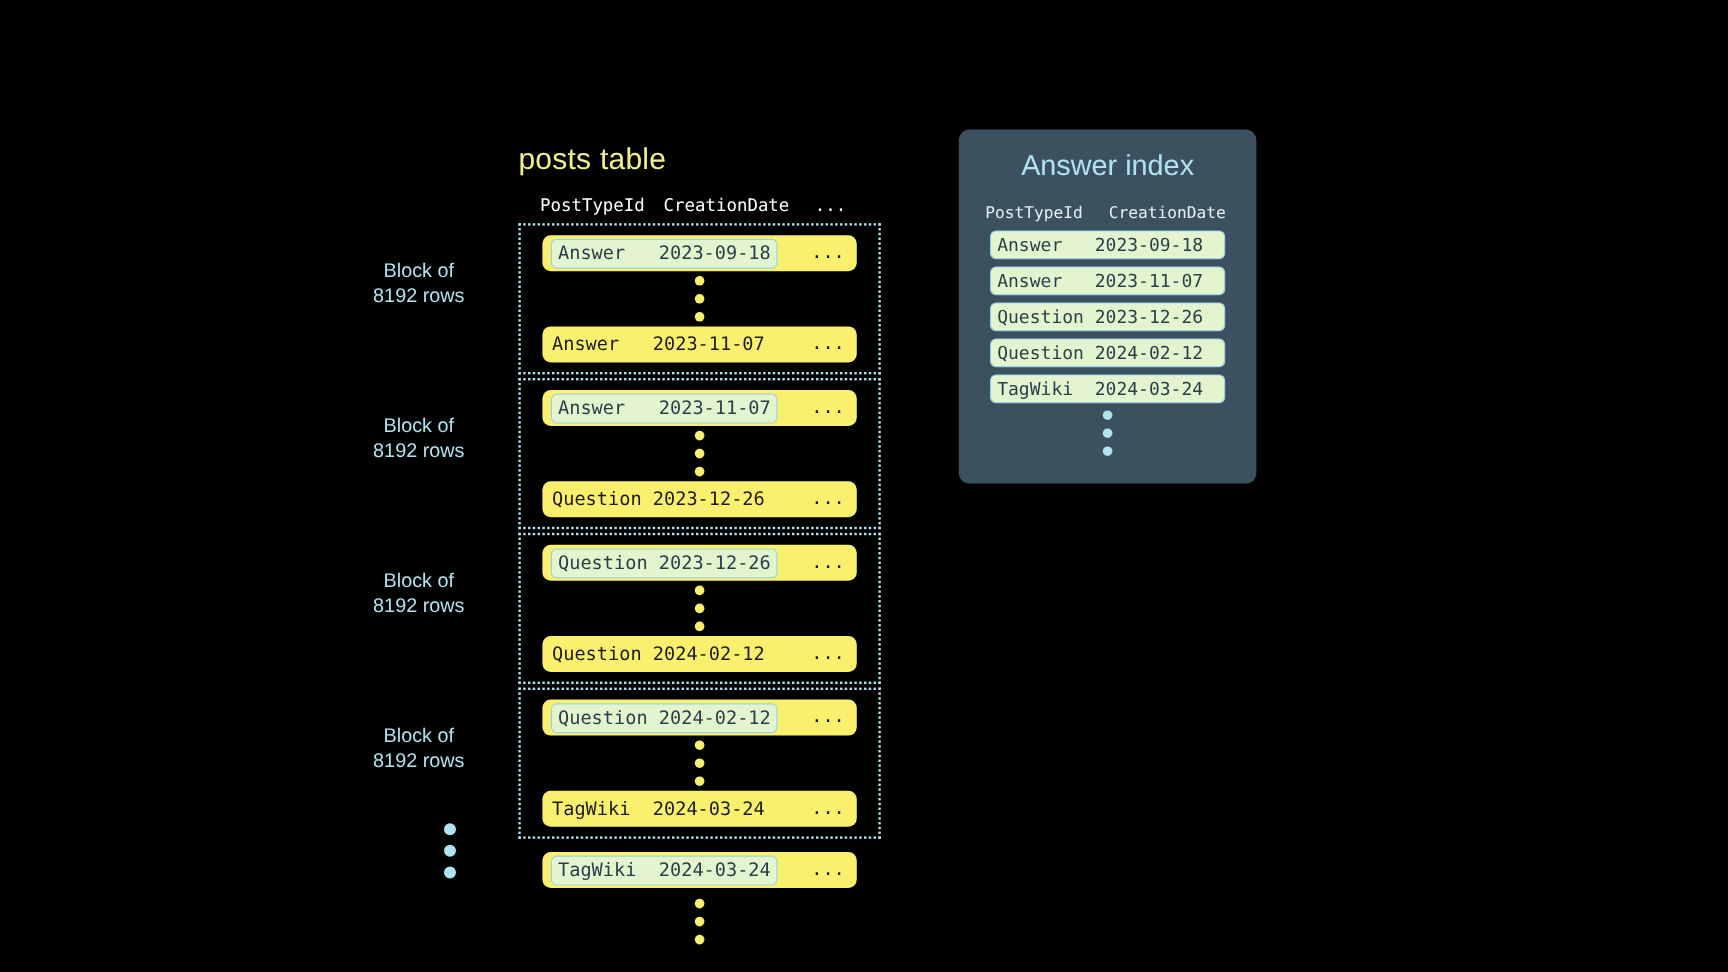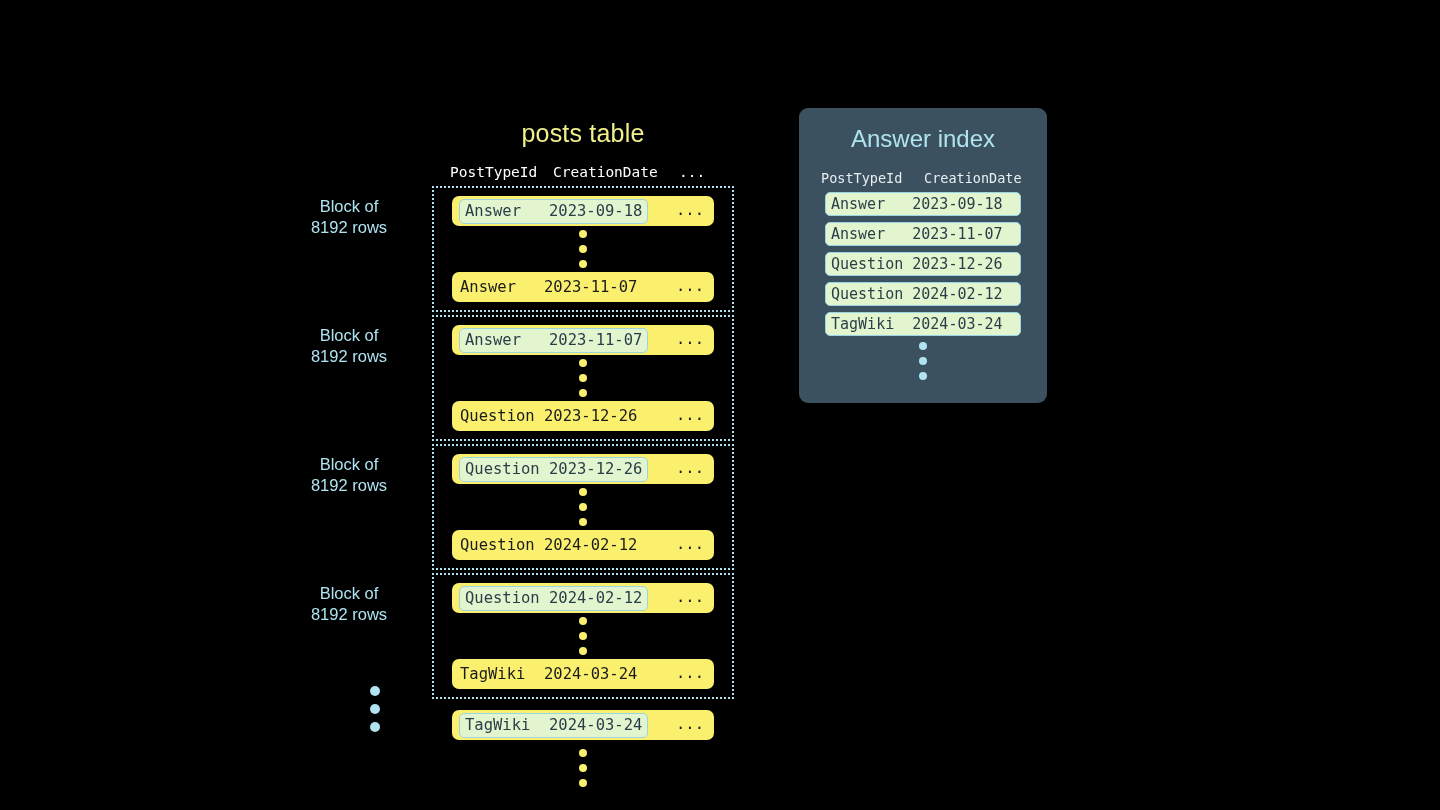--- a/index.html
+++ b/index.html
@@ -17,21 +17,21 @@
 
   
   #posts-table-section {
     position: absolute;
     left: 432px;
     top: 118px;
     width: 302px;
   }
 
   #posts-table-title {
-    text-align: center;
+    text-align: left;
     color: #F2F08A;
     font-family: "Liberation Sans", sans-serif;
     font-size: 25px;
     letter-spacing: 0.2px;
     line-height: 30px;
     height: 30px;
   }
 
   #posts-table-header {
     position: relative;
@@ -61,20 +61,21 @@
   .block-label {
     position: absolute;
     right: 308px;
     width: 150px;
     text-align: center;
     color: #AFE3F0;
     font-family: "Liberation Sans", sans-serif;
     font-size: 16.5px;
     line-height: 21px;
     white-space: pre-line;
+    margin-top: 20px;
   }
 
   
   .row {
     position: relative;
     background: #FAF06E;
     border-radius: 7px;
     height: 30px;
     width: 262px;
     margin: 0 auto;

